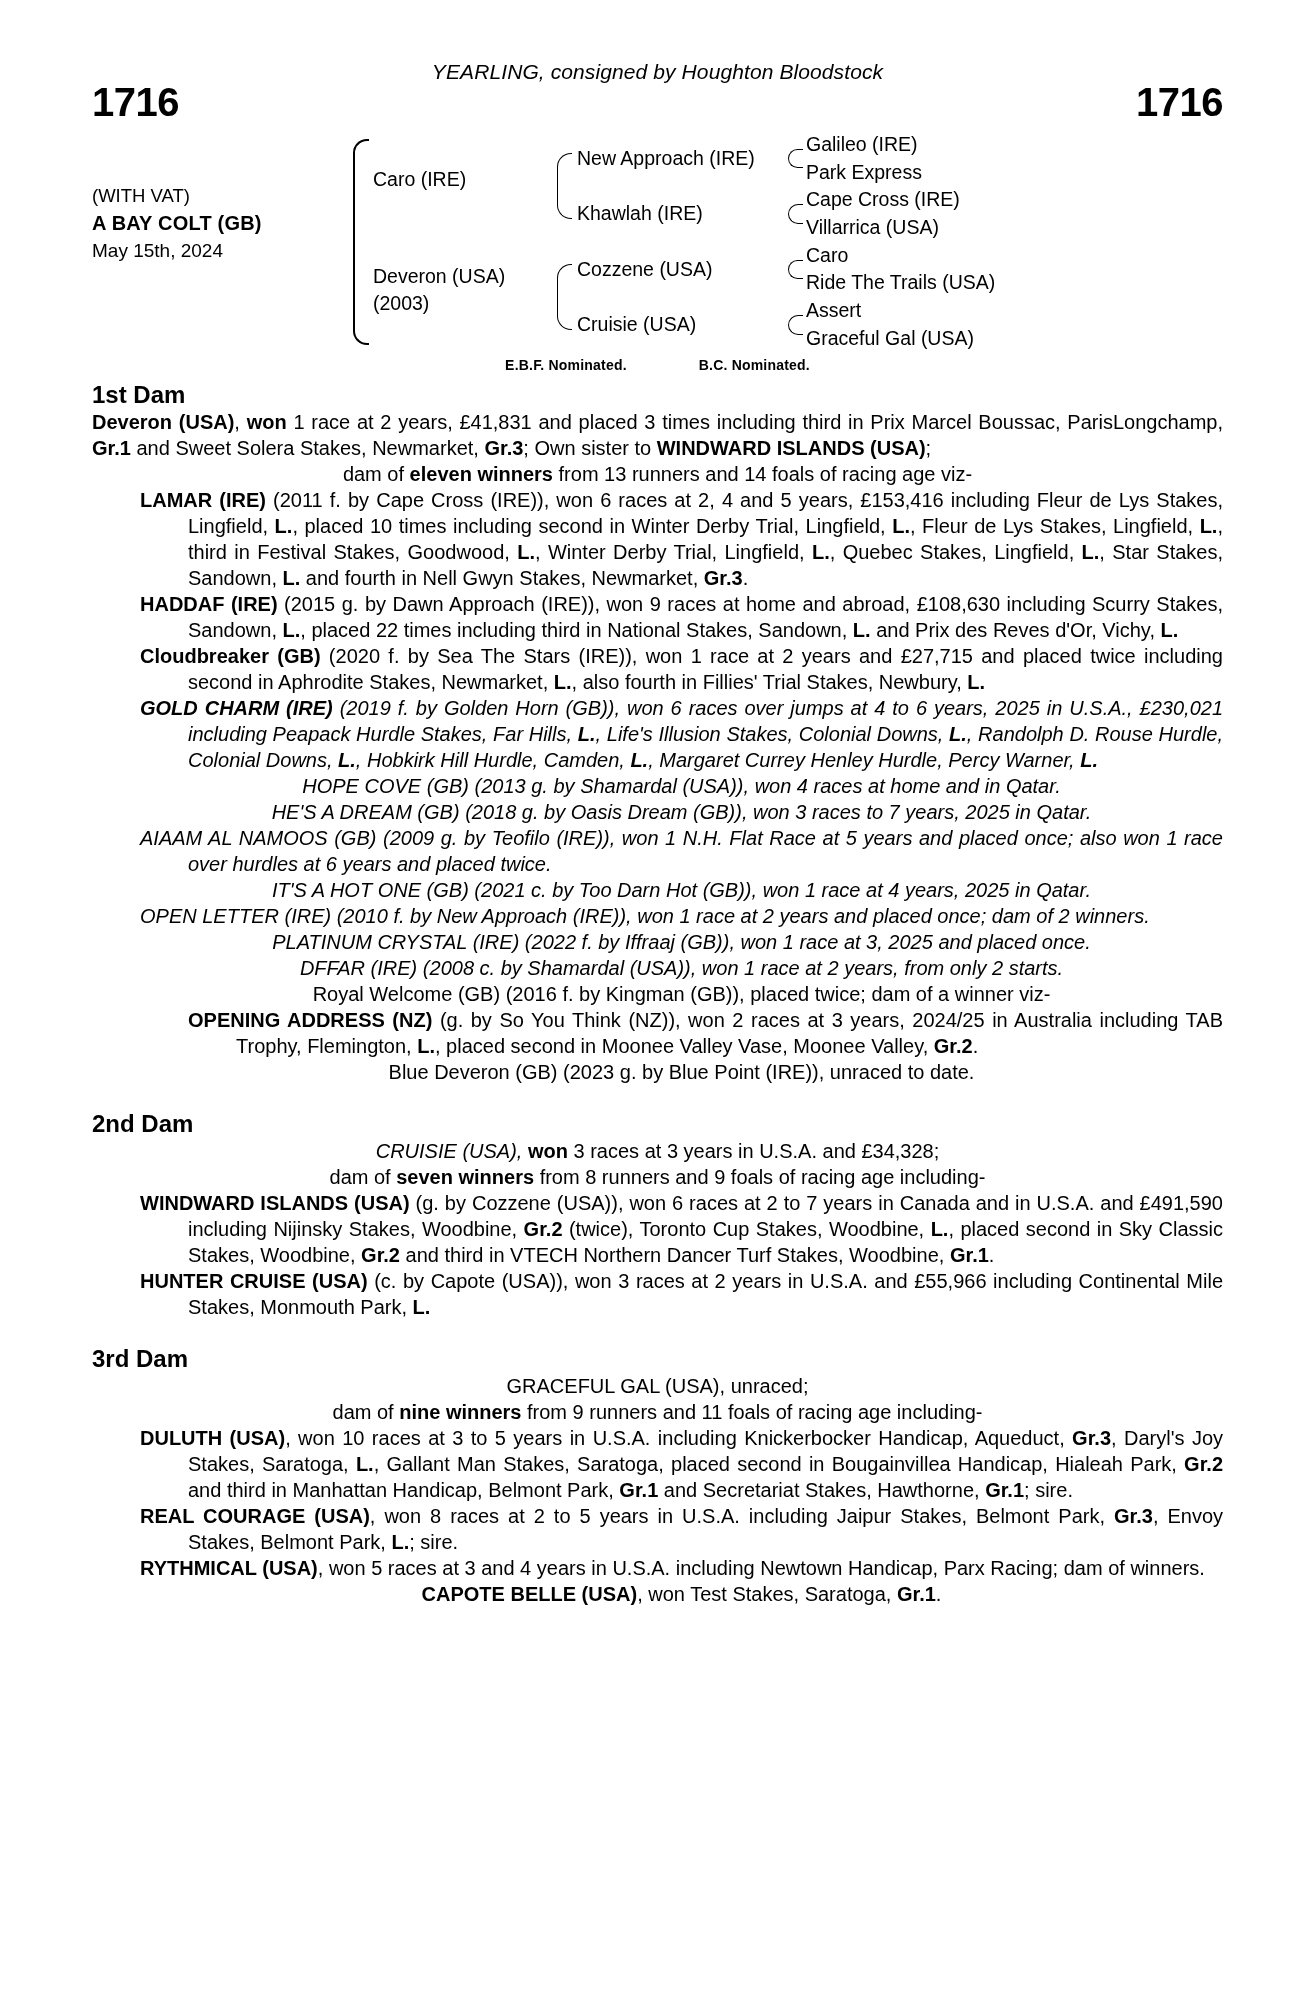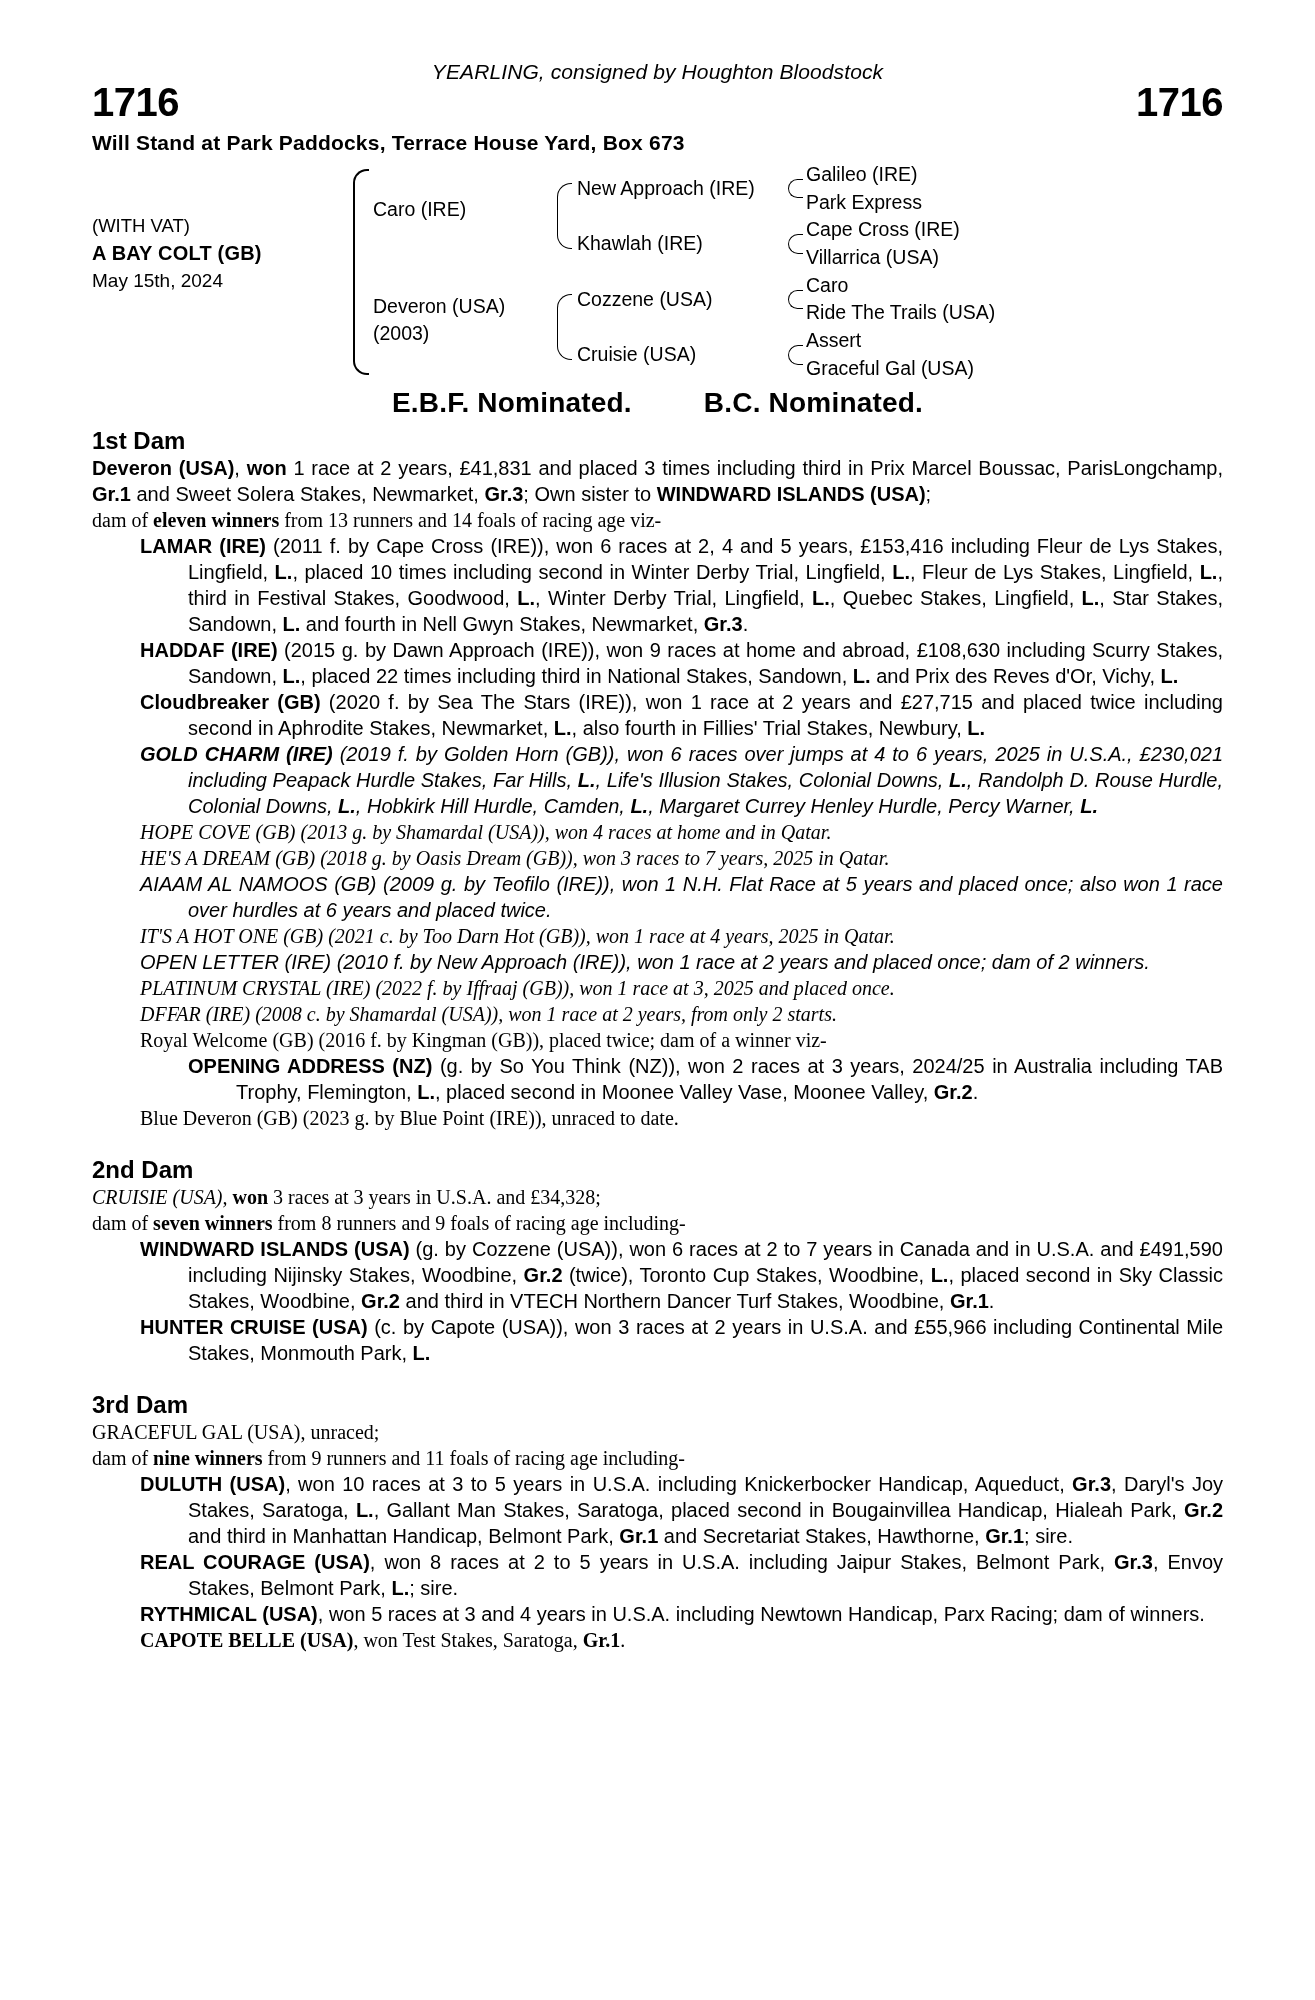--- a/index.html
+++ b/index.html
@@ -98,61 +98,60 @@
   }
   .grp {
     display: flex;
     align-items: center;
     height: 50%;
   }
 
   .nominated {
     text-align: center;
     font-weight: bold;
-    font-size: 28px;
+    font-size: 14px;
     letter-spacing: 0.2px;
     margin: 4px 0 2px 0;
   }
   .nominated span { display: inline-block; }
   .nom-gap { width: 72px; display: inline-block; }
 
   
   .dam-head {
     font-weight: bold;
     font-size: 24px;
     margin-top: 8px;
   }
   p.txt {
     margin: 0;
     font-size: 20px;
     line-height: 1.30;
     text-align: justify;
     text-justify: inter-word;
   }
-  p.txt.nojust { text-align: left; font-family: Liberation Serif, serif; }
+  p.txt.nojust { text-align: center; }
   .ind2 { padding-left: 96px; text-indent: -48px; }
   .ind3 { padding-left: 144px; text-indent: -48px; }
   b { font-weight: bold; }
   i { font-style: italic; }
   .bi { font-weight: bold; font-style: italic; }
   .gap { height: 17px; }
 </style>
 </head>
 <body>
 
 <div class="page">
 
   <div class="consign-line">YEARLING, consigned by Houghton Bloodstock</div>
 
   <div class="lot-row">
     <div class="lot-no">1716</div>
     <div class="lot-no">1716</div>
   </div>
 
-  <div class="stand-line">Will Stand at Park Paddocks, Terrace House Yard, Box 673</div>
 
   <div class="pedigree">
 
     <div class="ped-left">
       <div class="with-vat">(WITH VAT)</div>
       <div class="colt">A BAY COLT (GB)</div>
       <div class="dob">May 15th, 2024</div>
     </div>
 
     <div class="brace"></div>

